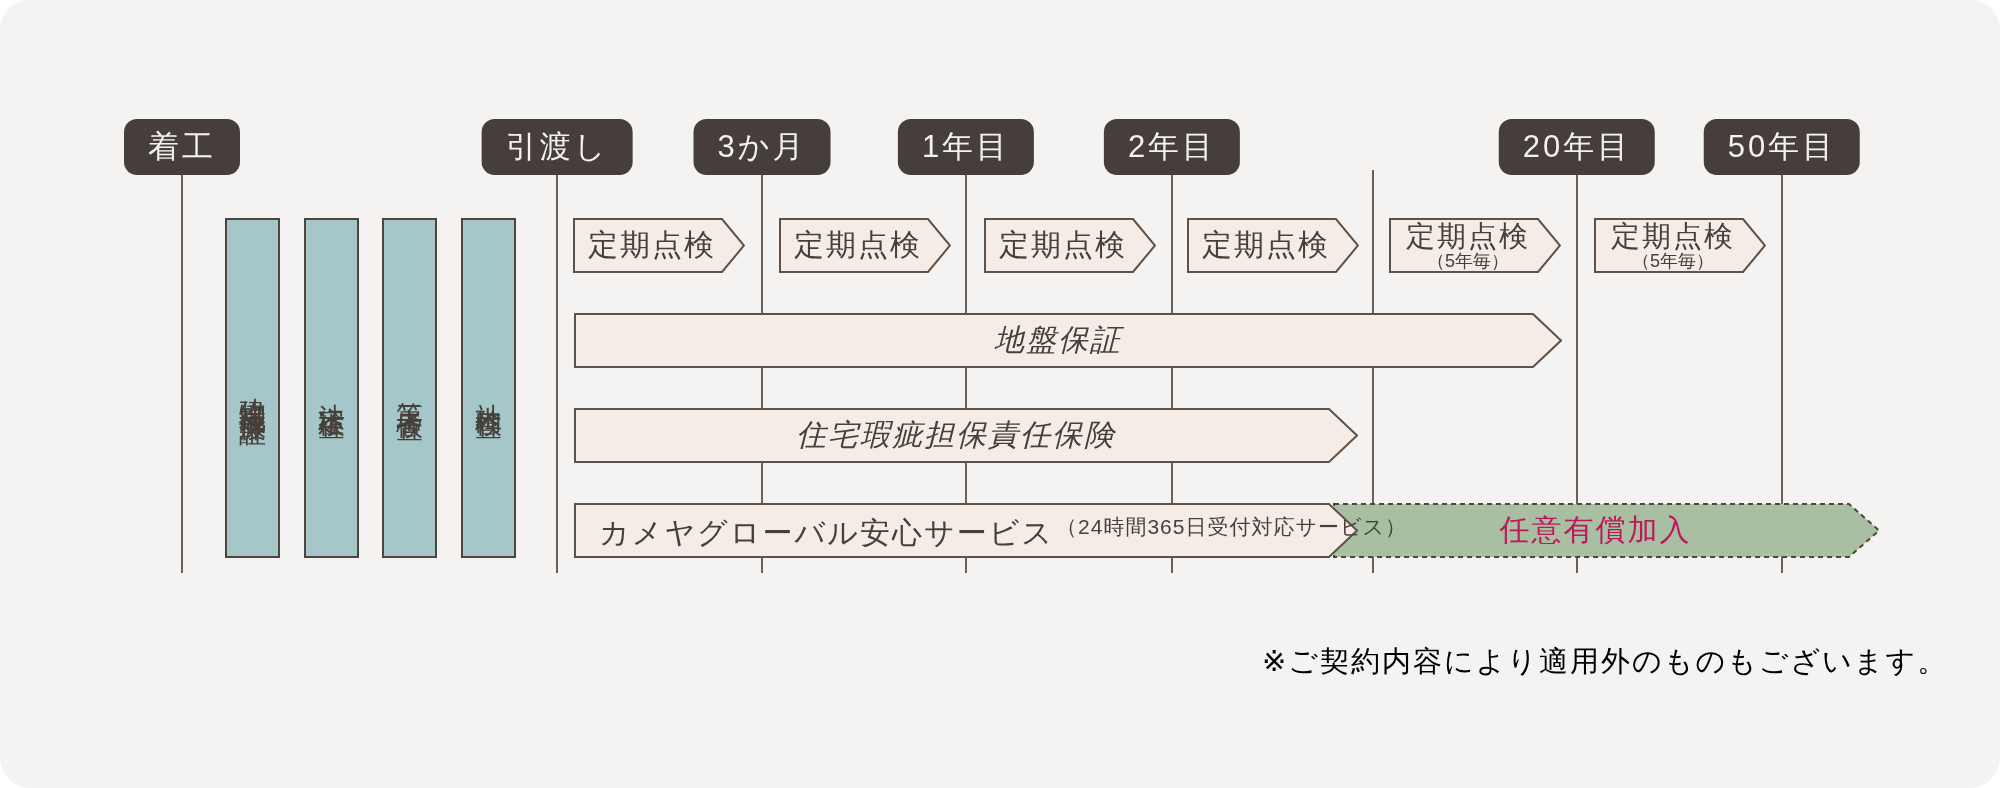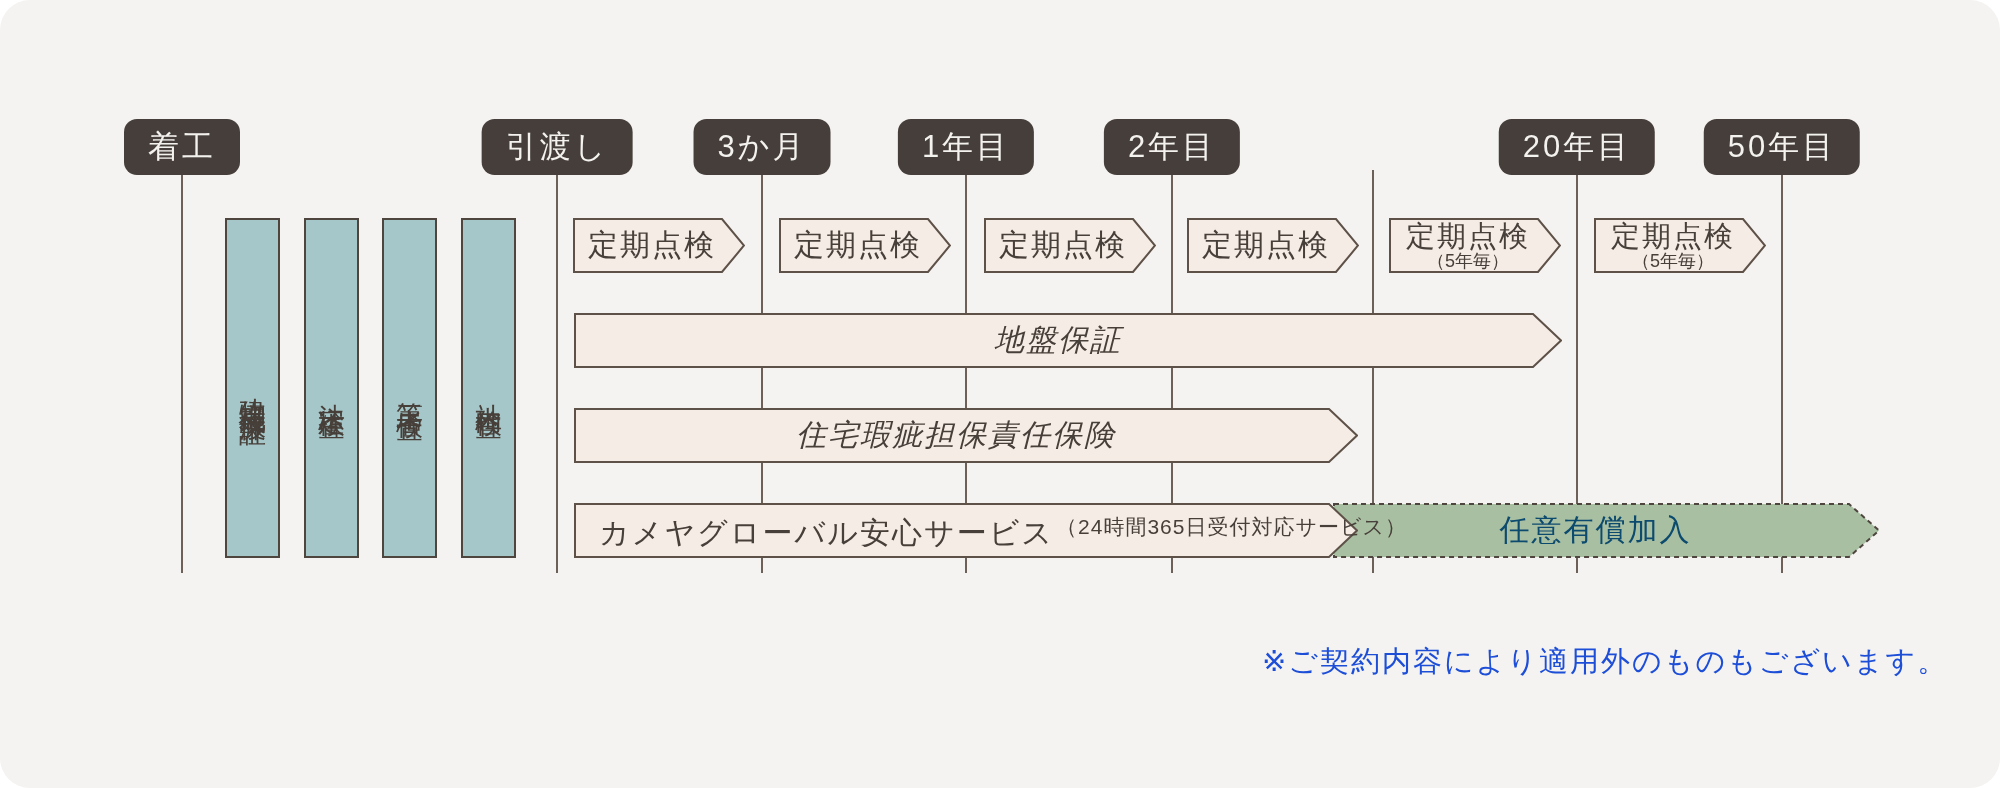--- a/index.html
+++ b/index.html
@@ -57,26 +57,26 @@
   .row2 { top:313px; }
   .row3 { top:408px; }
   .row4 { top:503px; }
 
   .shape-label.wide { right:28px;font-style:italic; }
   .shape-label.left-align {
     justify-content:flex-start; align-items:flex-start; padding:10px 0 0 25px;
   }
   .shape-label.left-align .main { font-size:30px; letter-spacing:2px; }
   .shape-label.left-align .sub  { font-size:21px; letter-spacing:1px; margin-left:2px; }
-  .shape-label.green-label { right:30px; color:#0c4a6e; }
+  .shape-label.green-label { right:30px; color:#be185d; }
 
   
   .note {
     position:absolute; left:1262px; top:642px;
-    font-size:29px; letter-spacing:2px; color:#1d4ed8; white-space:nowrap;
+    font-size:29px; letter-spacing:2px; color:#000000; white-space:nowrap;
   }
 </style>
 </head>
 <body>
 
 <div class="canvas">
 
   <div class="vline" style="left:182px"></div>
   <div class="vline" style="left:557px"></div>
   <div class="vline" style="left:762px"></div>

